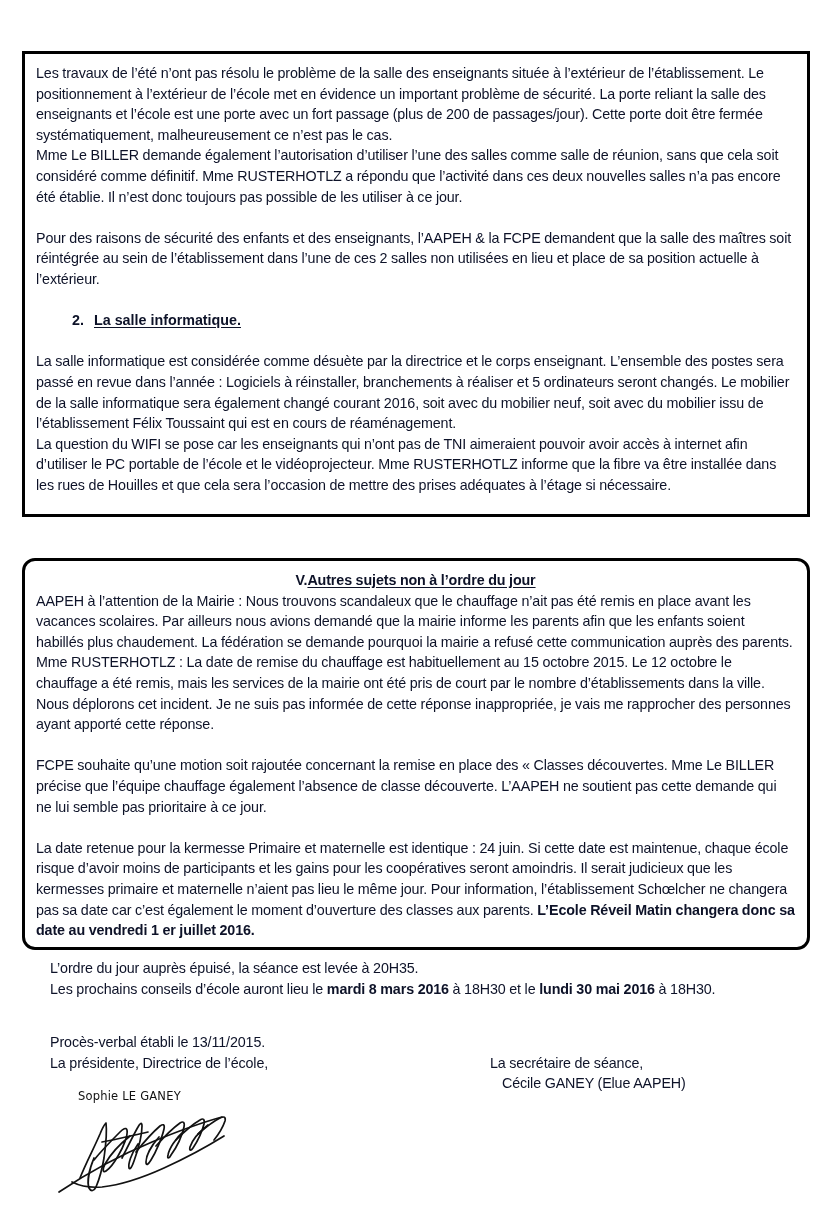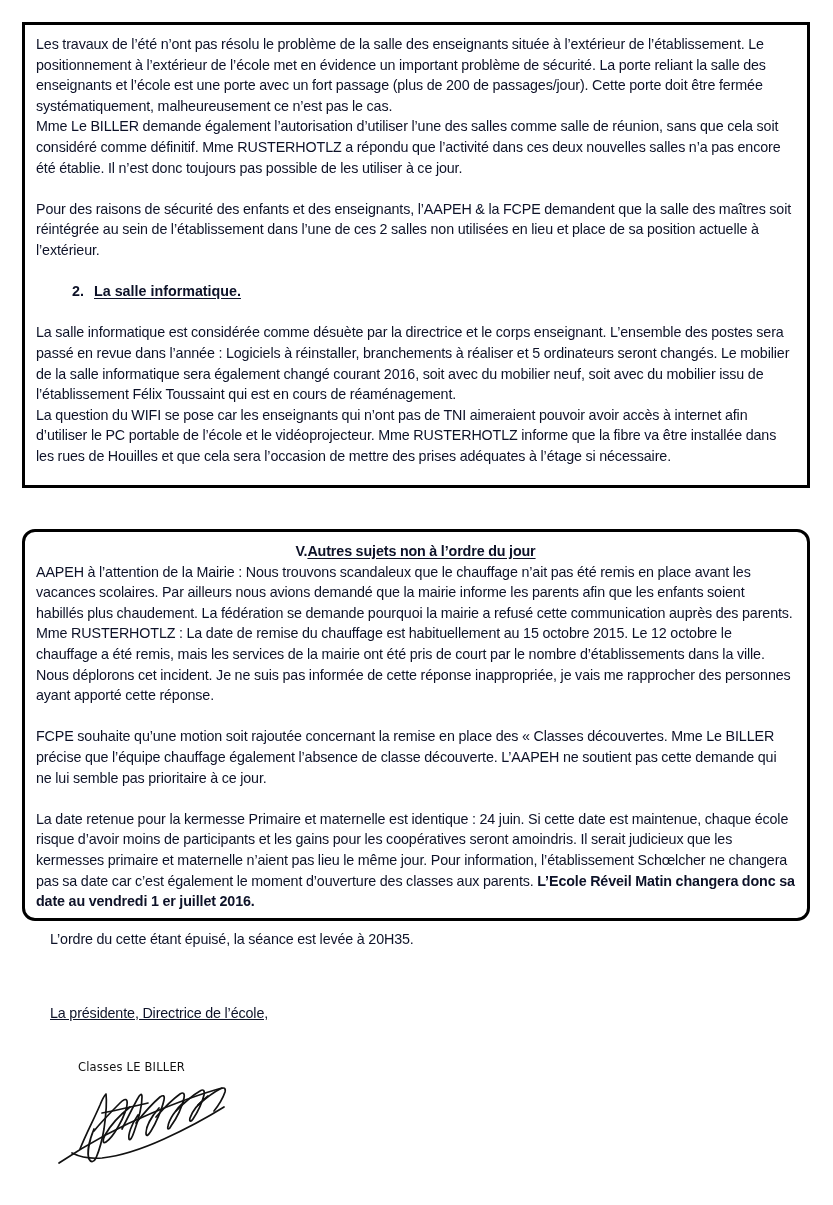--- a/index.html
+++ b/index.html
@@ -15,20 +15,21 @@
     color: #0d1228;
     overflow: hidden;
   }
 
   .page {
     position: absolute;
     inset: 0;
     width: 833px;
     height: 933px;
     background: #ffffff;
+    margin-top: 29px;
   }
 
   
   .framed {
     position: absolute;
     border: 3px solid #000000;
     box-sizing: border-box;
     background: #ffffff;
     padding: 9px 12px 9px 11px;
   }
@@ -89,21 +90,21 @@
   #signature-block {
     position: absolute;
     left: 50px;
     top: 1003px;
     width: 760px;
   }
   .sig-row {
     display: flex;
     align-items: flex-start;
   }
-  .sig-left { width: 440px; text-decoration: underline; }
+  .sig-left { width: 440px; }
   .sig-right { width: 320px; }
   .sig-indent { padding-left: 12px; }
 
   #handwritten-name {
     position: absolute;
     left: 78px;
     top: 1060px;
     font-family: "DejaVu Sans", sans-serif;
     font-size: 11.5px;
     letter-spacing: 0.2px;
@@ -157,32 +158,38 @@
     <div class="spacer-line"></div>
 
     <p class="p">FCPE souhaite qu’une motion soit rajoutée concernant la remise en place des « Classes découvertes. Mme Le BILLER précise que l’équipe chauffage également l’absence de classe découverte. L’AAPEH ne soutient pas cette demande qui ne lui semble pas prioritaire à ce jour.</p>
 
     <div class="spacer-line"></div>
 
     <p class="p"><span>La date retenue pour la kermesse Primaire et maternelle est identique : 24 juin. Si cette date est maintenue, chaque école risque d’avoir moins de participants et les gains pour les coopératives seront amoindris. Il serait judicieux que les kermesses primaire et maternelle n’aient pas lieu le même jour. Pour information, l’établissement Schœlcher ne changera pas sa date car c’est également le moment d’ouverture des classes aux parents. </span><b>L’Ecole Réveil Matin changera donc sa date au vendredi 1 er juillet 2016.</b></p>
   </div>
 
   <div id="closing">
-    <p class="p">L’ordre du cette étant épuisé, la séance est levée à 20H35.</p>
+    <p class="p">L’ordre du jour auprès épuisé, la séance est levée à 20H35.</p>
+    <p class="p"><span>Les prochains conseils d’école auront lieu le </span><b>mardi 8 mars 2016</b><span> à 18H30 et le </span><b>lundi 30 mai 2016</b><span> à 18H30.</span></p>
   </div>
 
   <div id="signature-block">
+    <p class="p">Procès-verbal établi le 13/11/2015.</p>
     <div class="sig-row">
       <div class="sig-left">
         <p class="p">La présidente, Directrice de l’école,</p>
       </div>
+      <div class="sig-right">
+        <p class="p">La secrétaire de séance,</p>
+        <p class="p sig-indent">Cécile GANEY (Elue AAPEH)</p>
+      </div>
     </div>
   </div>
 
-  <div id="handwritten-name">Classes LE BILLER</div>
+  <div id="handwritten-name">Sophie LE GANEY</div>
 
   <div id="signature-mark">
     <svg width="210" height="88" viewBox="0 0 210 88" fill="none" xmlns="http://www.w3.org/2000/svg" aria-hidden="true">
       <g stroke="#121212" stroke-width="1.7" stroke-linecap="round" stroke-linejoin="round" fill="none">
         <path d="M3 84 C 30 66, 62 48, 96 34 C 120 24, 144 15, 166 9"></path>
         <path d="M24 70 C 30 55, 38 40, 44 26 C 46 21, 48 17, 50 15 C 51 23, 50 36, 48 50 C 46 62, 43 72, 40 79 C 38 83, 35 84, 33 80 C 31 74, 33 62, 38 50"></path>
         <path d="M38 52 C 46 42, 56 32, 64 24 C 67 21, 70 19, 71 22 C 72 27, 68 38, 62 48 C 58 55, 53 61, 50 63 C 47 65, 46 62, 49 56 C 54 47, 64 36, 74 28"></path>
         <path d="M66 50 C 72 38, 78 26, 82 19 C 84 15, 86 14, 86 18 C 86 27, 82 42, 78 53 C 76 59, 74 62, 73 60 C 72 56, 75 46, 82 36"></path>
         <path d="M80 44 C 88 34, 97 24, 104 18 C 107 16, 109 16, 108 21 C 106 30, 100 44, 95 52 C 92 57, 90 58, 90 54 C 90 48, 95 38, 103 29"></path>
         <path d="M100 38 C 108 29, 117 20, 124 15 C 127 13, 129 14, 128 19 C 126 28, 120 40, 115 47 C 113 51, 111 51, 112 47 C 113 41, 119 31, 128 23"></path>

